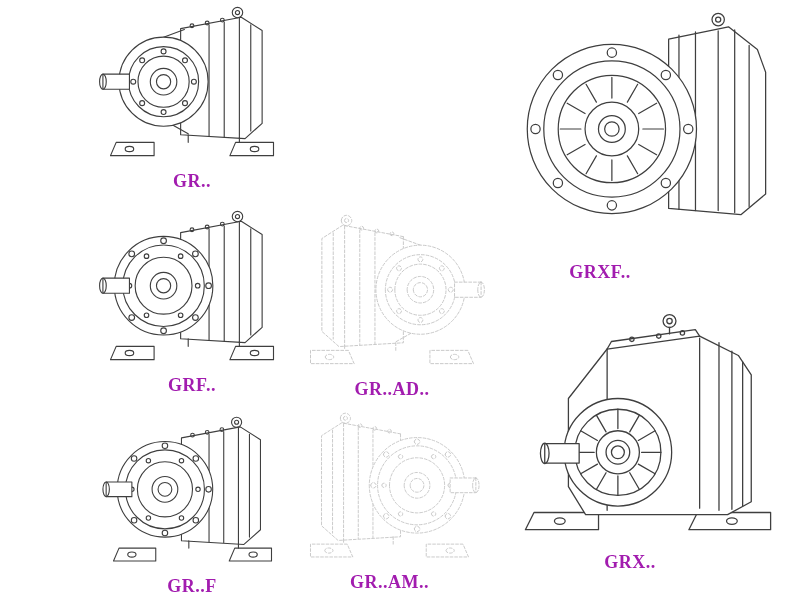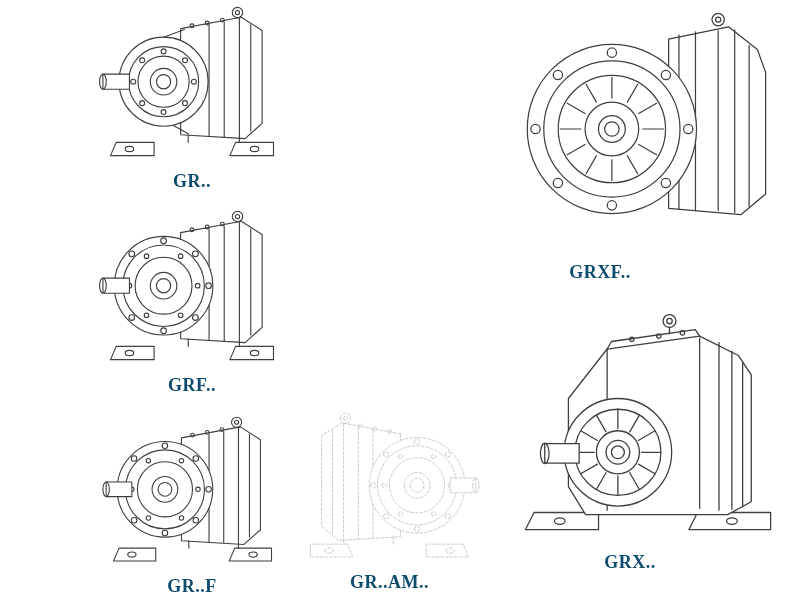--- a/index.html
+++ b/index.html
@@ -14,21 +14,21 @@
   .cell{
     position:absolute;
     display:flex;
     flex-direction:column;
     align-items:center;
   }
   .label{
     font-weight:700;
     font-size:18px;
     letter-spacing:0.5px;
-    color:#0c4a6e;
+    color:#a21caf;
     margin-top:4px;
     white-space:nowrap;
   }
   svg.art{
     stroke:#3f3f3f;
     fill:none;
     stroke-width:1.2;
     stroke-linejoin:round;
     stroke-linecap:round;
   }
@@ -180,20 +180,28 @@
     <div class="label">GRXF..</div>
   </div>
 
   <div class="cell" id="cell-grf" style="left:92px;top:208px;width:200px;">
     <svg class="art" width="190" height="163" viewBox="0 0 200 172">
         <use href="#sym-grf"></use>
       </svg>
     <div class="label">GRF..</div>
   </div>
 
+  <div class="cell" id="cell-grad" style="left:292px;top:212px;width:200px;">
+    <svg class="art ghost" width="190" height="163" viewBox="0 0 200 172">
+      <g transform="translate(200,0) scale(-1,1)">
+          <use href="#sym-gear"></use>
+        </g>
+    </svg>
+    <div class="label">GR..AD..</div>
+  </div>
 
   <div class="cell" id="cell-grf2" style="left:92px;top:414px;width:200px;justify-content:flex-end;">
     <svg class="art" width="185" height="158" viewBox="0 0 200 172">
         <use href="#sym-grf"></use>
       </svg>
     <div class="label">GR..F</div>
   </div>
 
   <div class="cell" id="cell-gram" style="left:292px;top:410px;width:195px;">
     <svg class="art ghost" width="185" height="158" viewBox="0 0 200 172">

